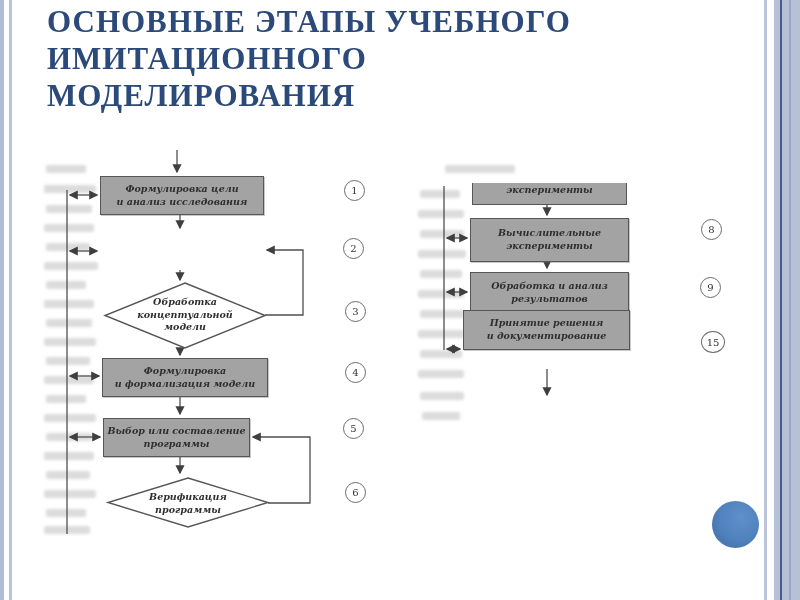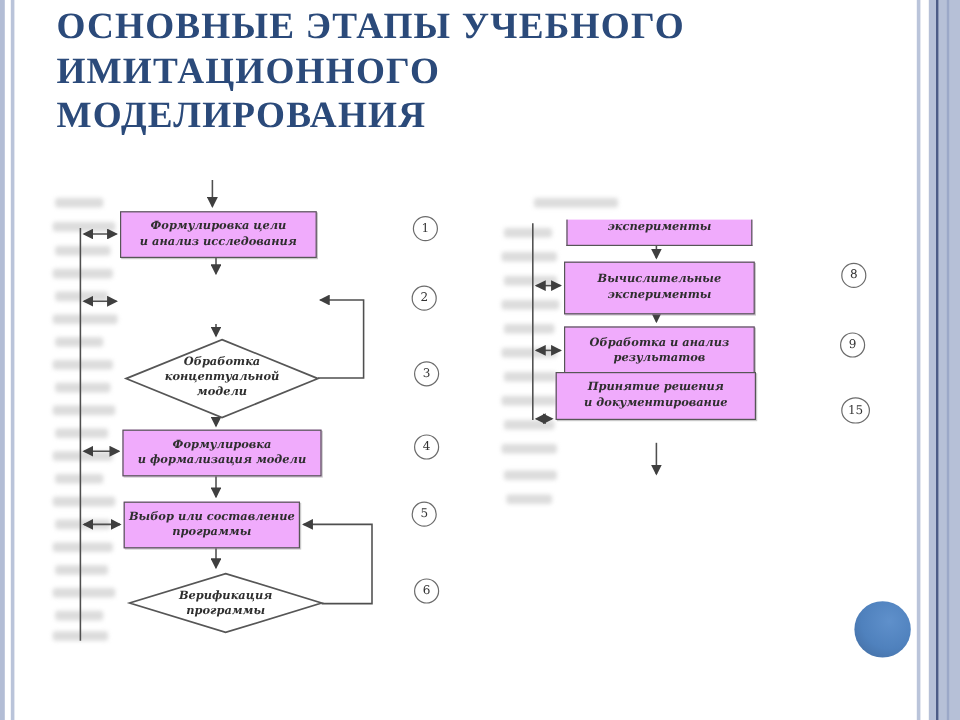--- a/index.html
+++ b/index.html
@@ -16,21 +16,21 @@
   .right-med{left:789px;width:2px;background:#9ba8c8;}
 
   
   .title{position:absolute;left:47px;top:3px;width:690px;
          font-family:"Liberation Serif",serif;font-weight:700;font-size:31px;
          line-height:37px;letter-spacing:1px;color:#2b4a7a;}
 
   
   .scan{position:absolute;inset:0;filter:blur(0.25px);}
   .connectors{position:absolute;left:0;top:0;}
-  .fbox{position:absolute;border:1.5px solid #565656;background:#f0abfc;
+  .fbox{position:absolute;border:1.5px solid #565656;background:#a3a3a3;
         display:flex;flex-direction:column;justify-content:center;align-items:center;
         text-align:center;font:italic 700 9.5px/1.35 "DejaVu Serif",serif;color:#2e2e2e;
         box-shadow:1px 1px 0 rgba(100,100,100,.35);}
   .open-top{border-top:none;box-shadow:none;justify-content:flex-start;padding-top:1px;}
   .dtext{position:absolute;text-align:center;
          font:italic 700 9.5px/12.5px "DejaVu Serif",serif;color:#2e2e2e;}
   .numc{position:absolute;width:19px;height:19px;border:1.3px solid #6b6b6b;border-radius:50%;
         background:#fff;display:flex;align-items:center;justify-content:center;
         font:400 10px "DejaVu Serif",serif;color:#333;}
   .bleed{position:absolute;height:8px;background:#b9b9b9;opacity:.5;

